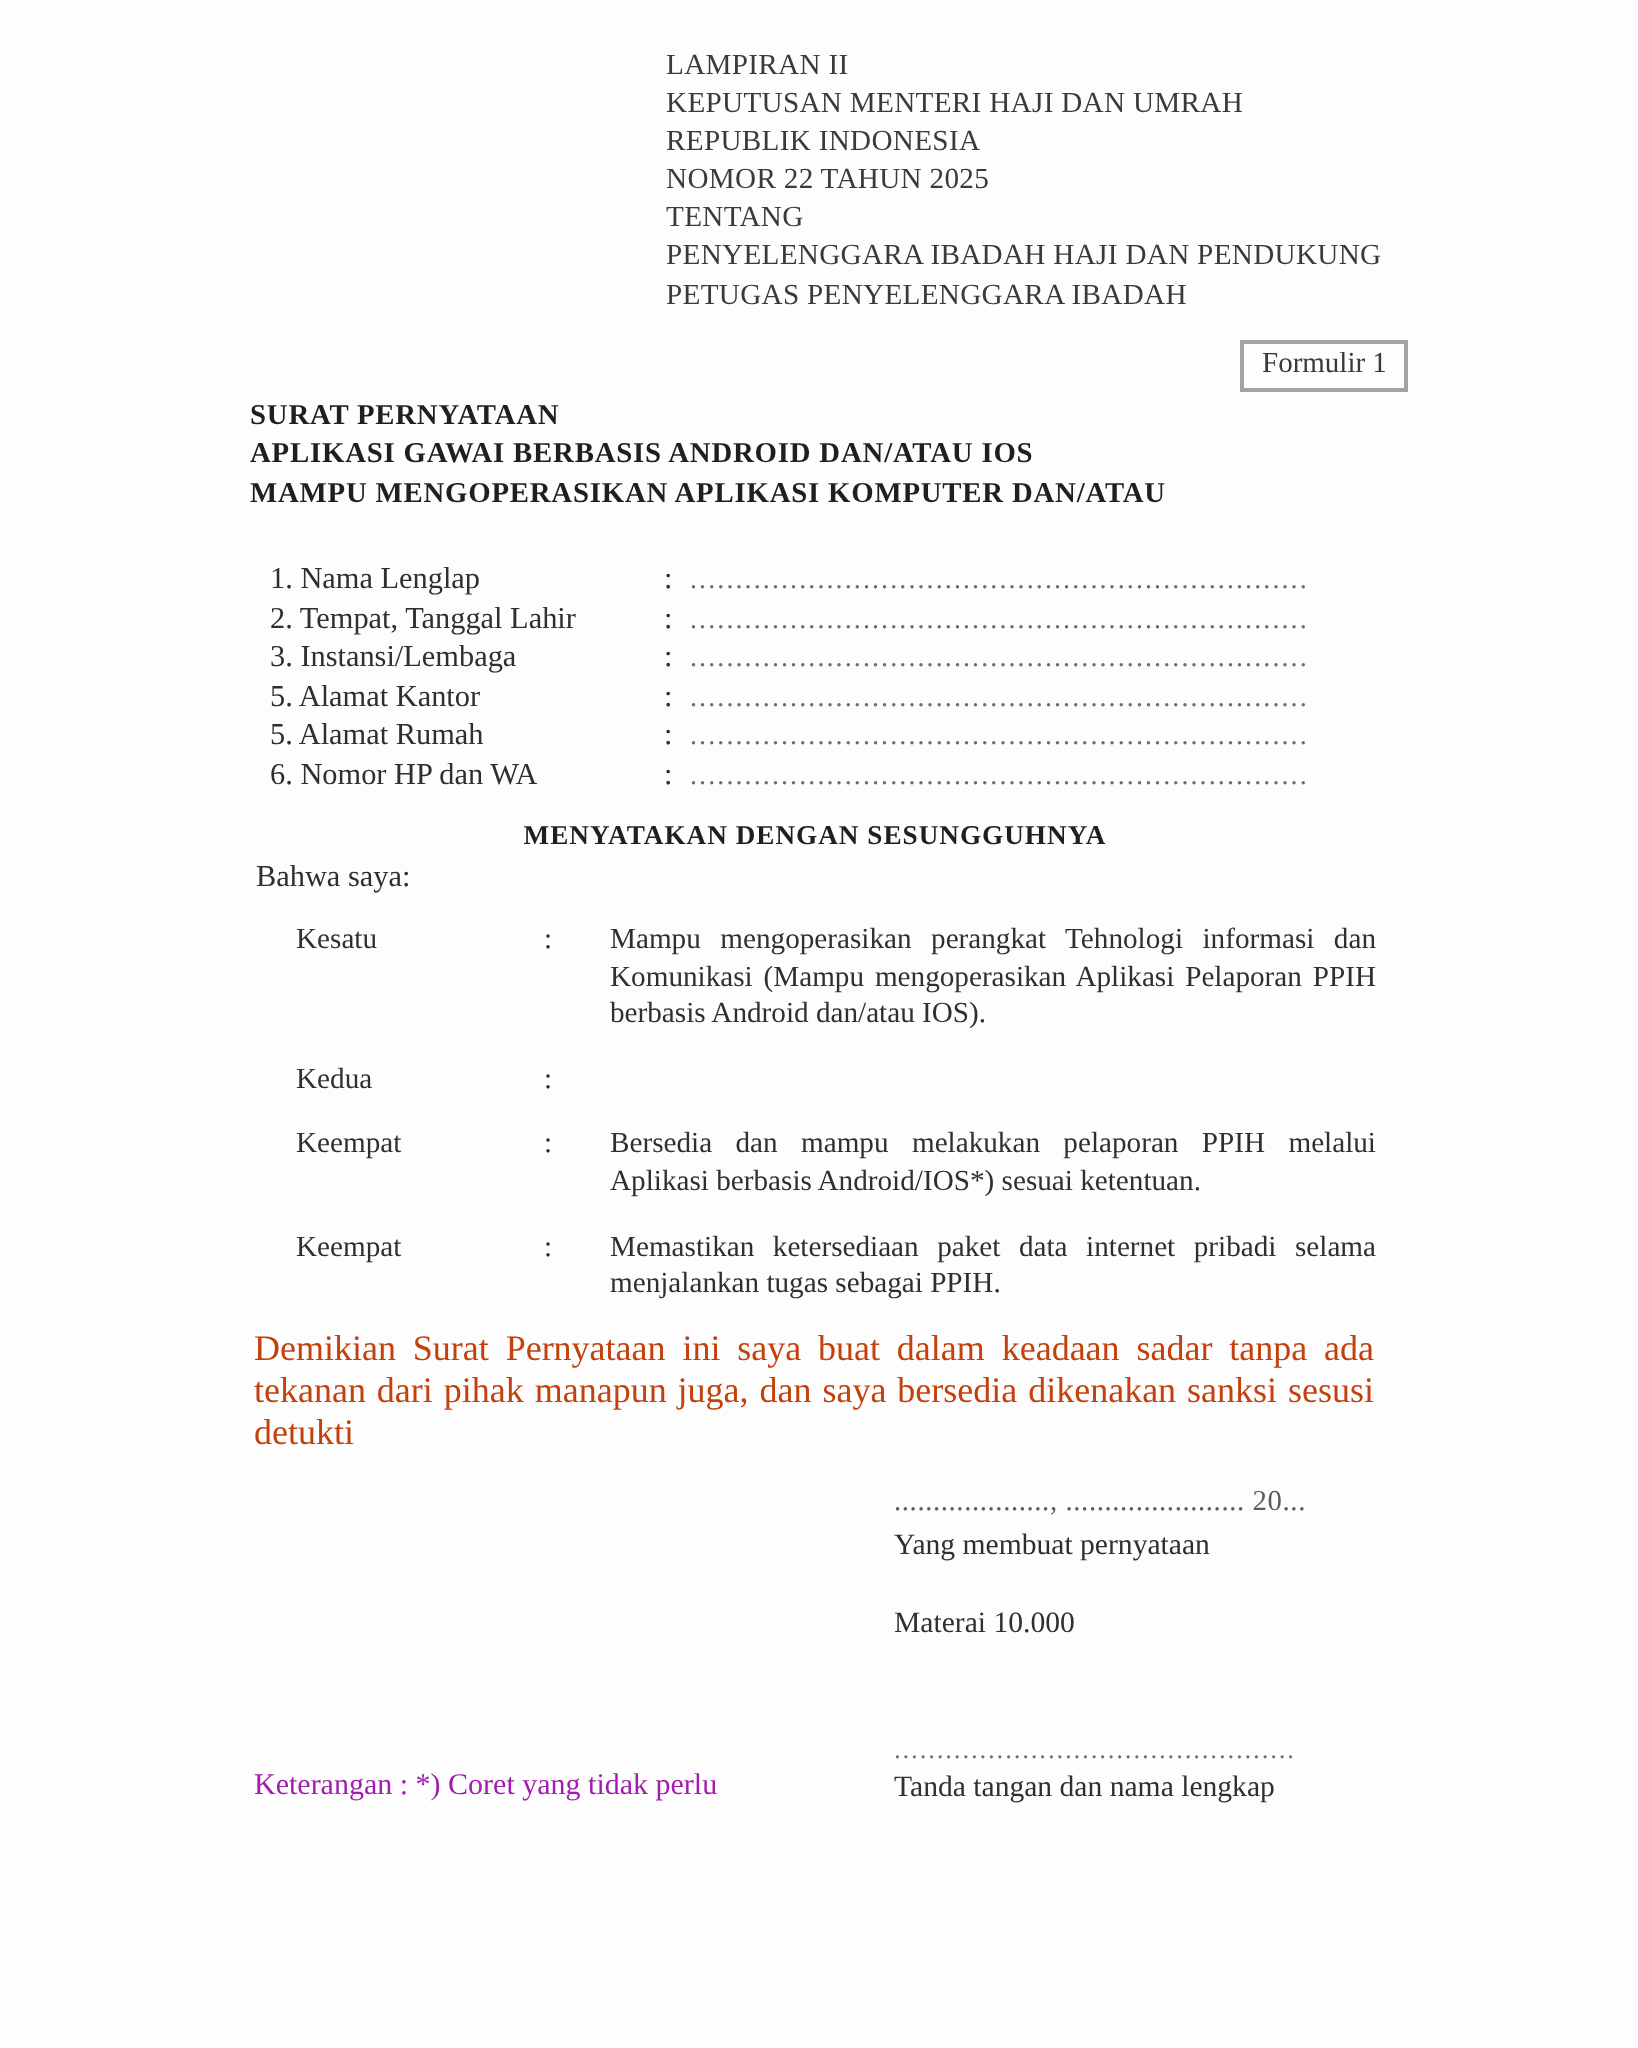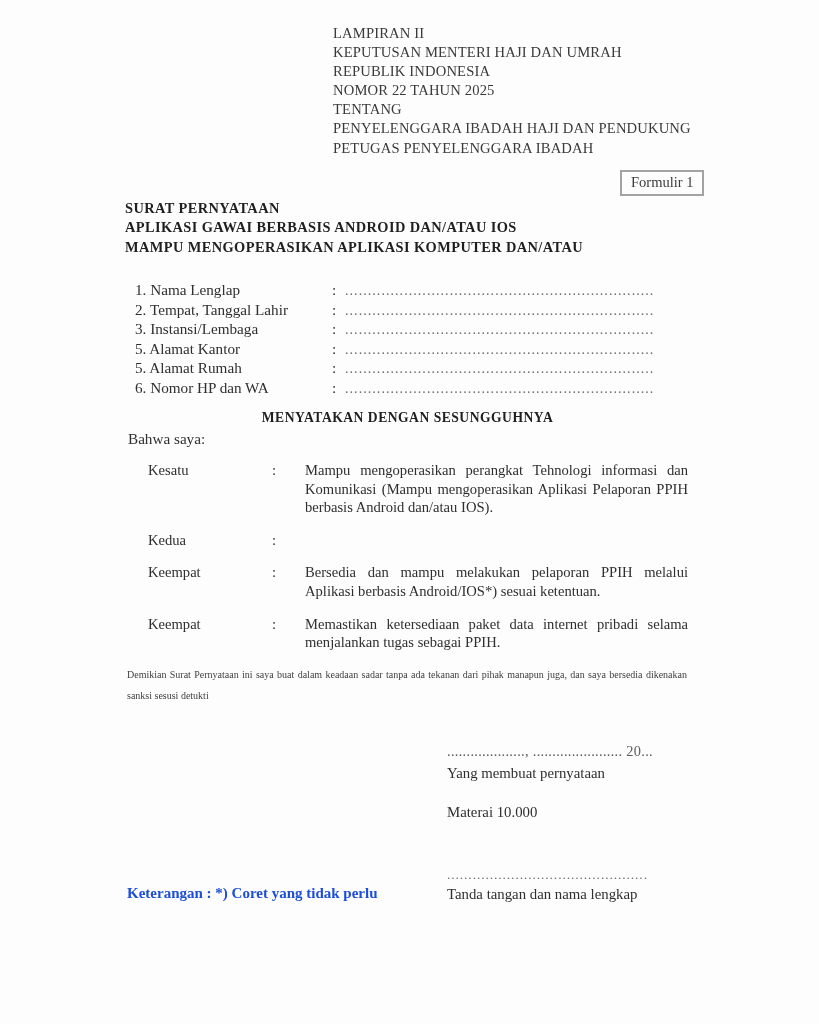--- a/index.html
+++ b/index.html
@@ -151,23 +151,23 @@
     text-align: justify;
     text-justify: inter-word;
   }
 
   
   .closing {
     position: absolute;
     left: 127px;
     top: 664px;
     width: 560px;
-    font-size: 10px;
+    font-size: 18px;
     line-height: 21px;
-    color: #404040;
+    color: #c2410c;
     text-align: justify;
     text-justify: inter-word;
   }
 
   
   .sign-block {
     position: absolute;
     left: 447px;
     top: 741px;
     width: 280px;
@@ -205,23 +205,22 @@
     line-height: 20px;
     white-space: nowrap;
   }
 
   
   .keterangan {
     position: absolute;
     left: 127px;
     top: 885px;
     font-size: 15px;
-    color: #1d4ed8;
-    white-space: nowrap;
-    font-weight: bold;
+    color: #a21caf;
+    white-space: nowrap;
   }
 </style>
 </head>
 <body>
 
 <div class="page">
 
   <div class="header">
     <div>LAMPIRAN II</div>
     <div>KEPUTUSAN MENTERI HAJI DAN UMRAH</div>

